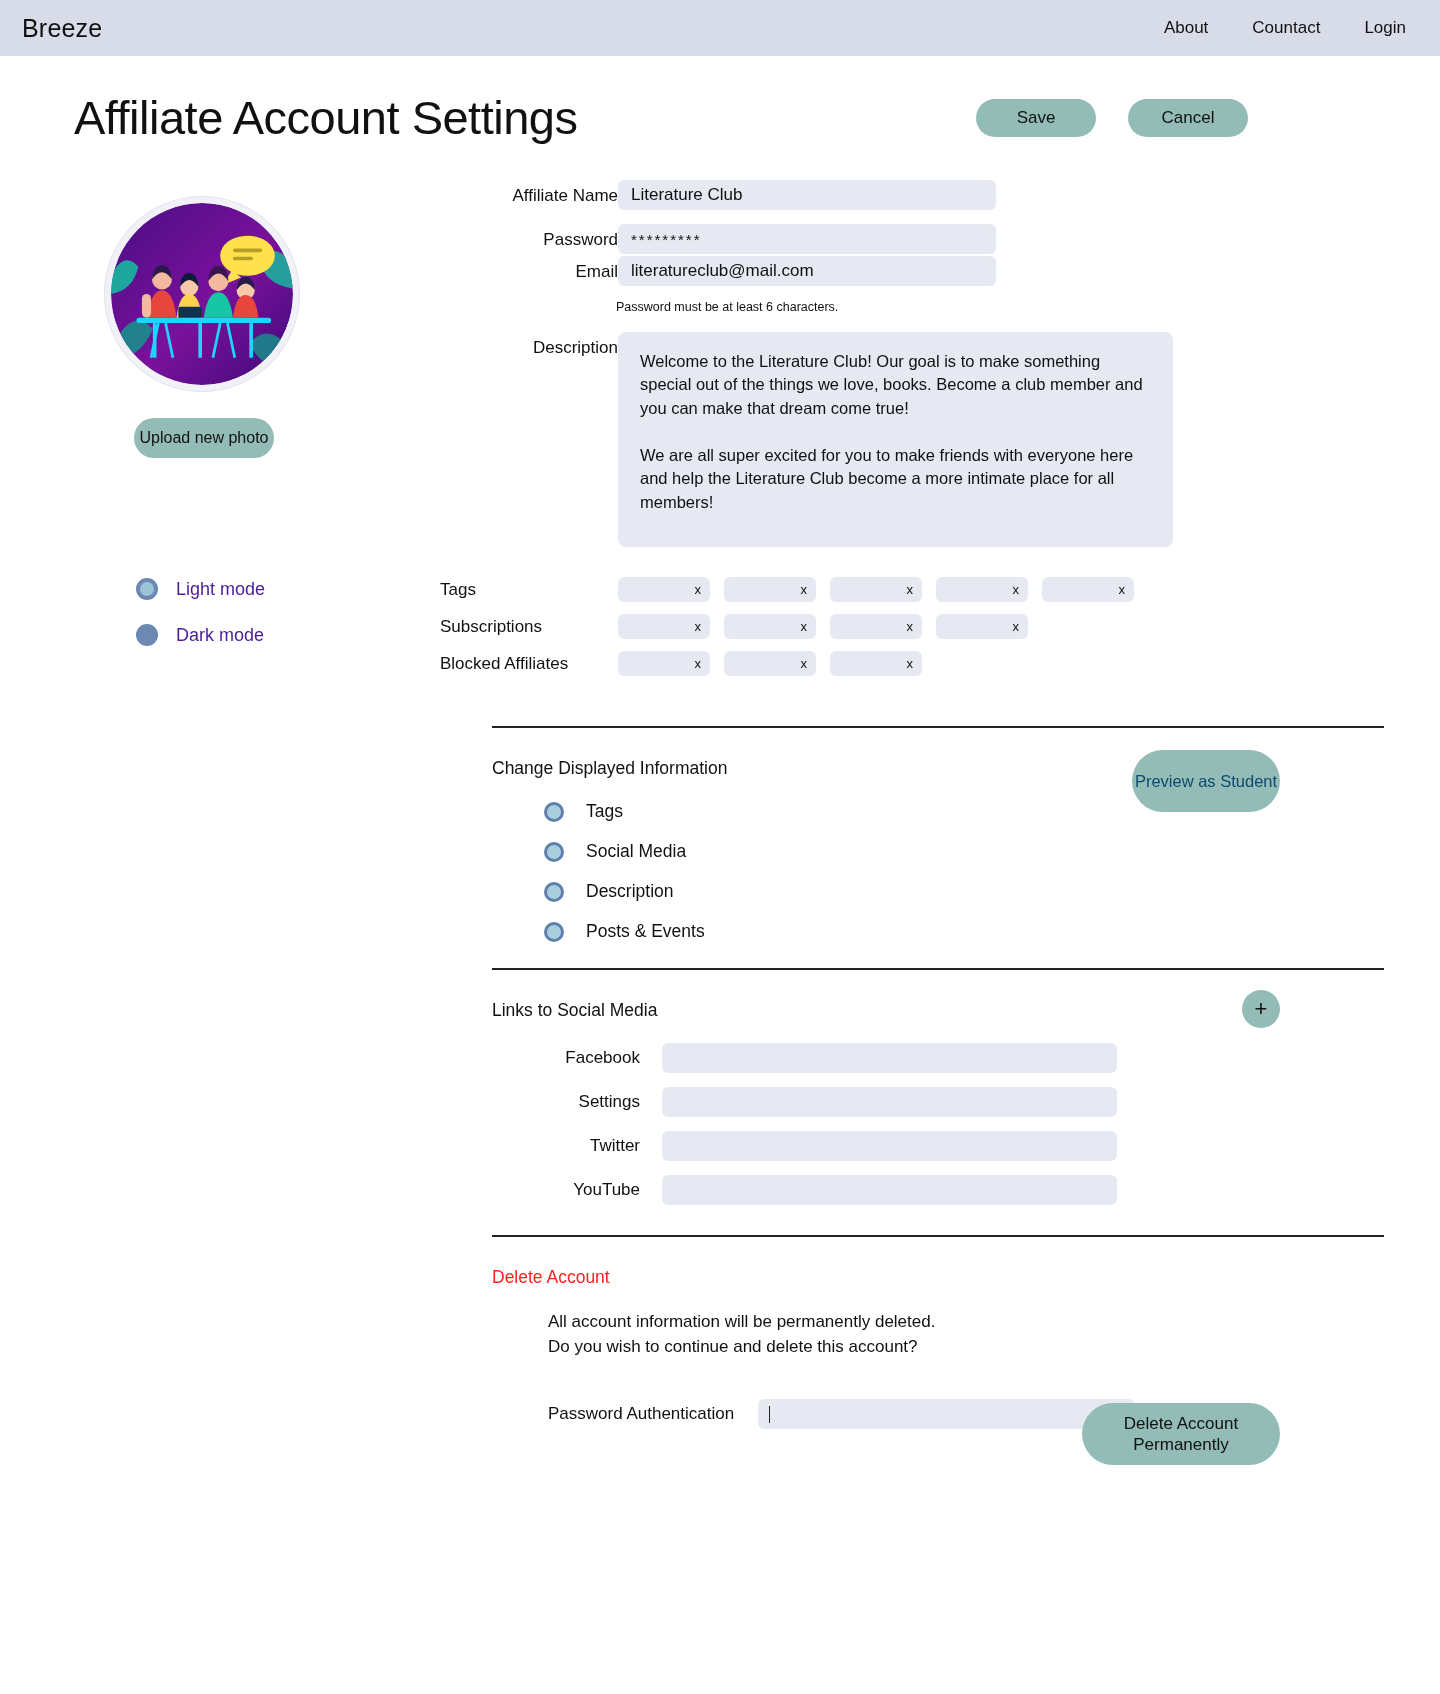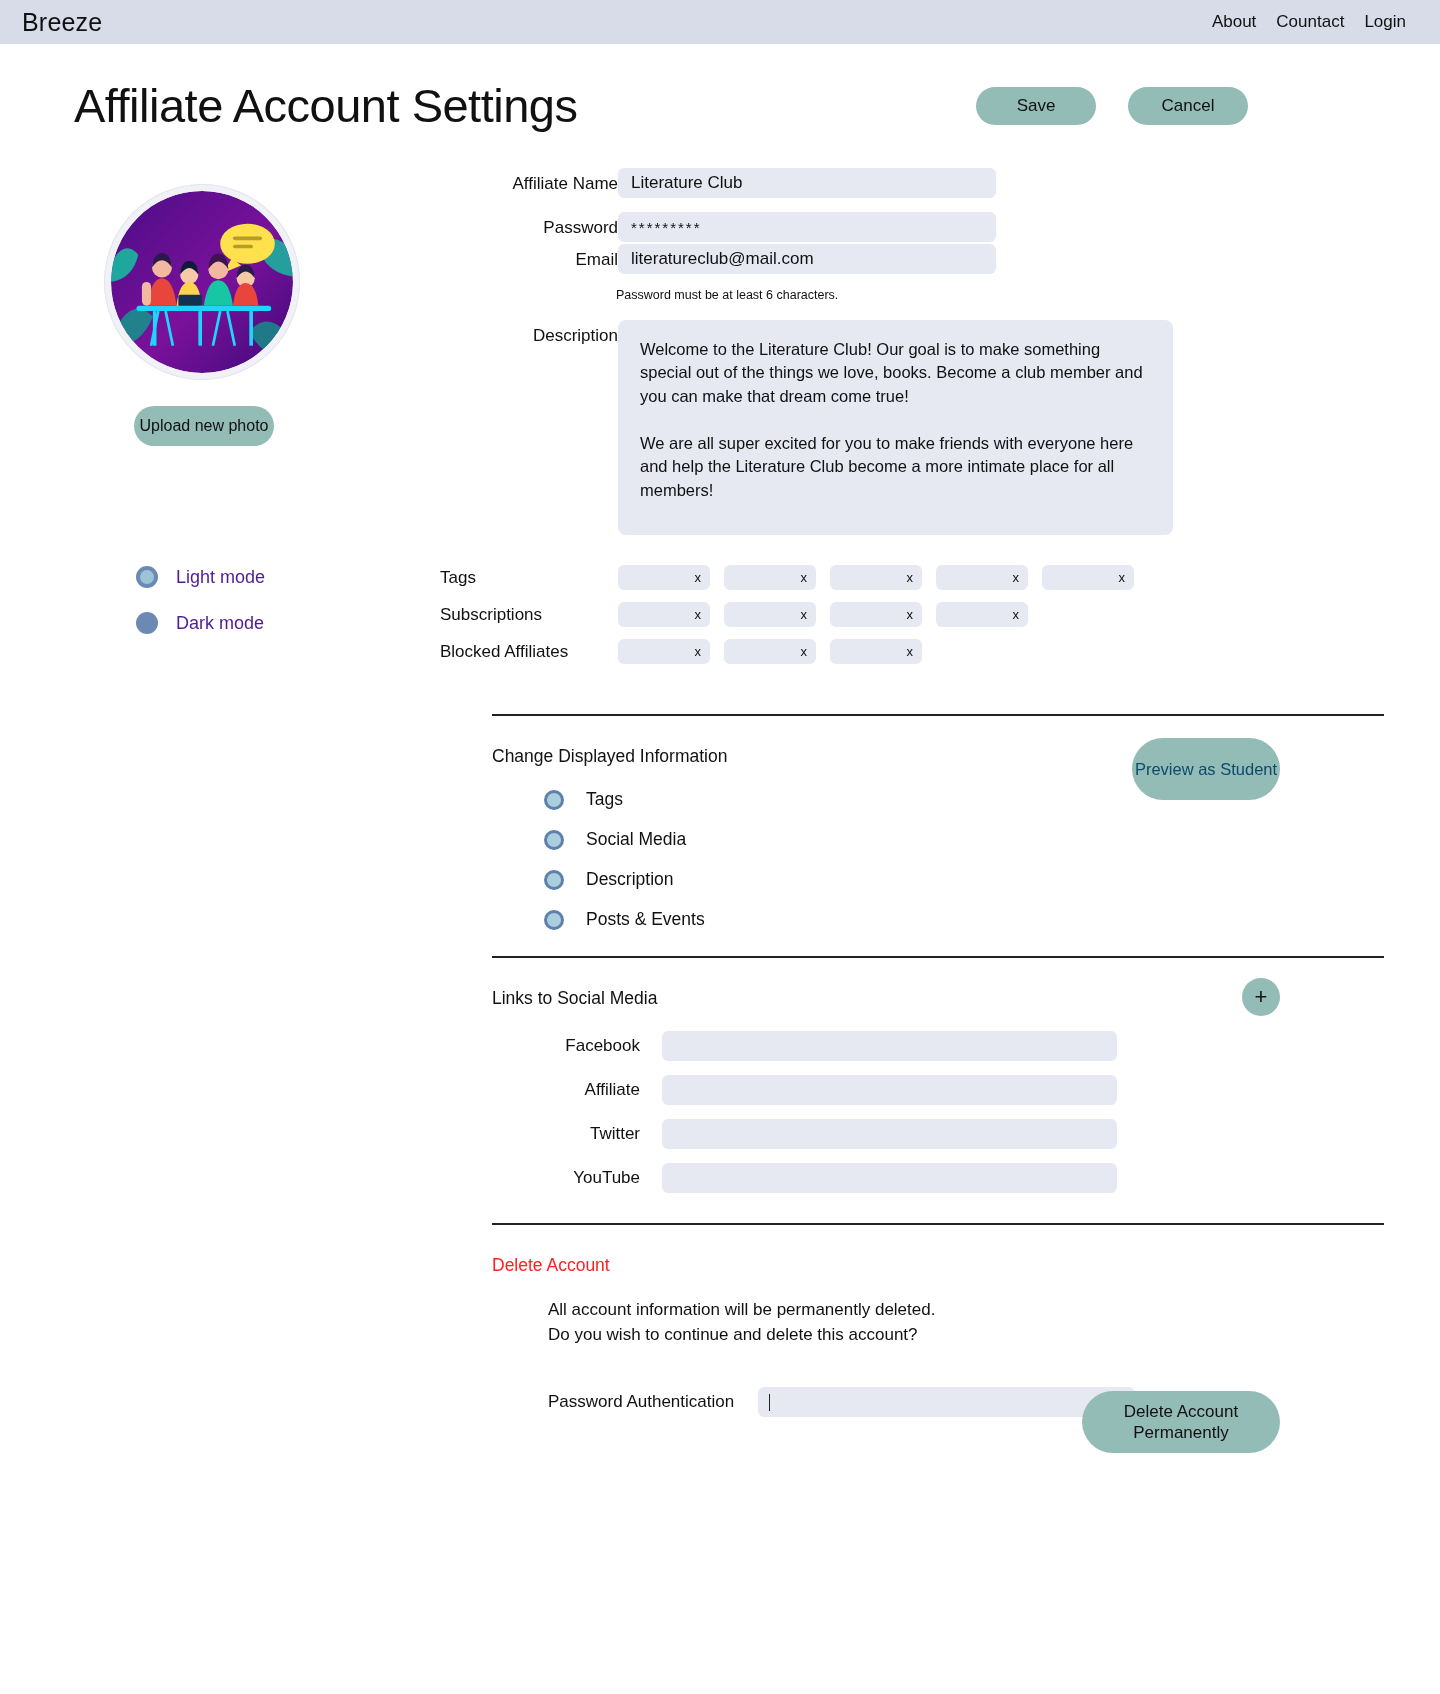--- a/index.html
+++ b/index.html
@@ -7,37 +7,37 @@
     width: 1440px;
     height: 1694px;
     background: #ffffff;
     font-family: "Liberation Sans", sans-serif;
     color: #111111;
     overflow: hidden;
   }
 
   
   .navbar {
-    height: 44px;
+    height: 56px;
     background: #d7dce8;
     display: flex;
     align-items: center;
     padding: 0 34px 0 22px;
   }
   .brand {
     font-size: 25px;
     font-weight: 400;
     letter-spacing: .2px;
     color: #111;
   }
   .nav-links {
     margin-left: auto;
     display: flex;
     align-items: center;
-    gap: 20px;
+    gap: 44px;
   }
   .nav-link {
     font-size: 17px;
     color: #111;
     cursor: pointer;
     white-space: nowrap;
   }
 
   
   .title-row {
@@ -535,21 +535,21 @@
 <div class="divider" style="margin-top:26px;"></div>
 <div class="section">
   <div class="section-title">Links to Social Media</div>
   <button class="add-btn">+</button>
   <div class="social-list">
     <div class="social-row">
       <div class="social-label">Facebook</div>
       <div class="social-input"></div>
     </div>
     <div class="social-row">
-      <div class="social-label">Affiliate</div>
+      <div class="social-label">Settings</div>
       <div class="social-input"></div>
     </div>
     <div class="social-row">
       <div class="social-label">Twitter</div>
       <div class="social-input"></div>
     </div>
     <div class="social-row">
       <div class="social-label">YouTube</div>
       <div class="social-input"></div>
     </div>

